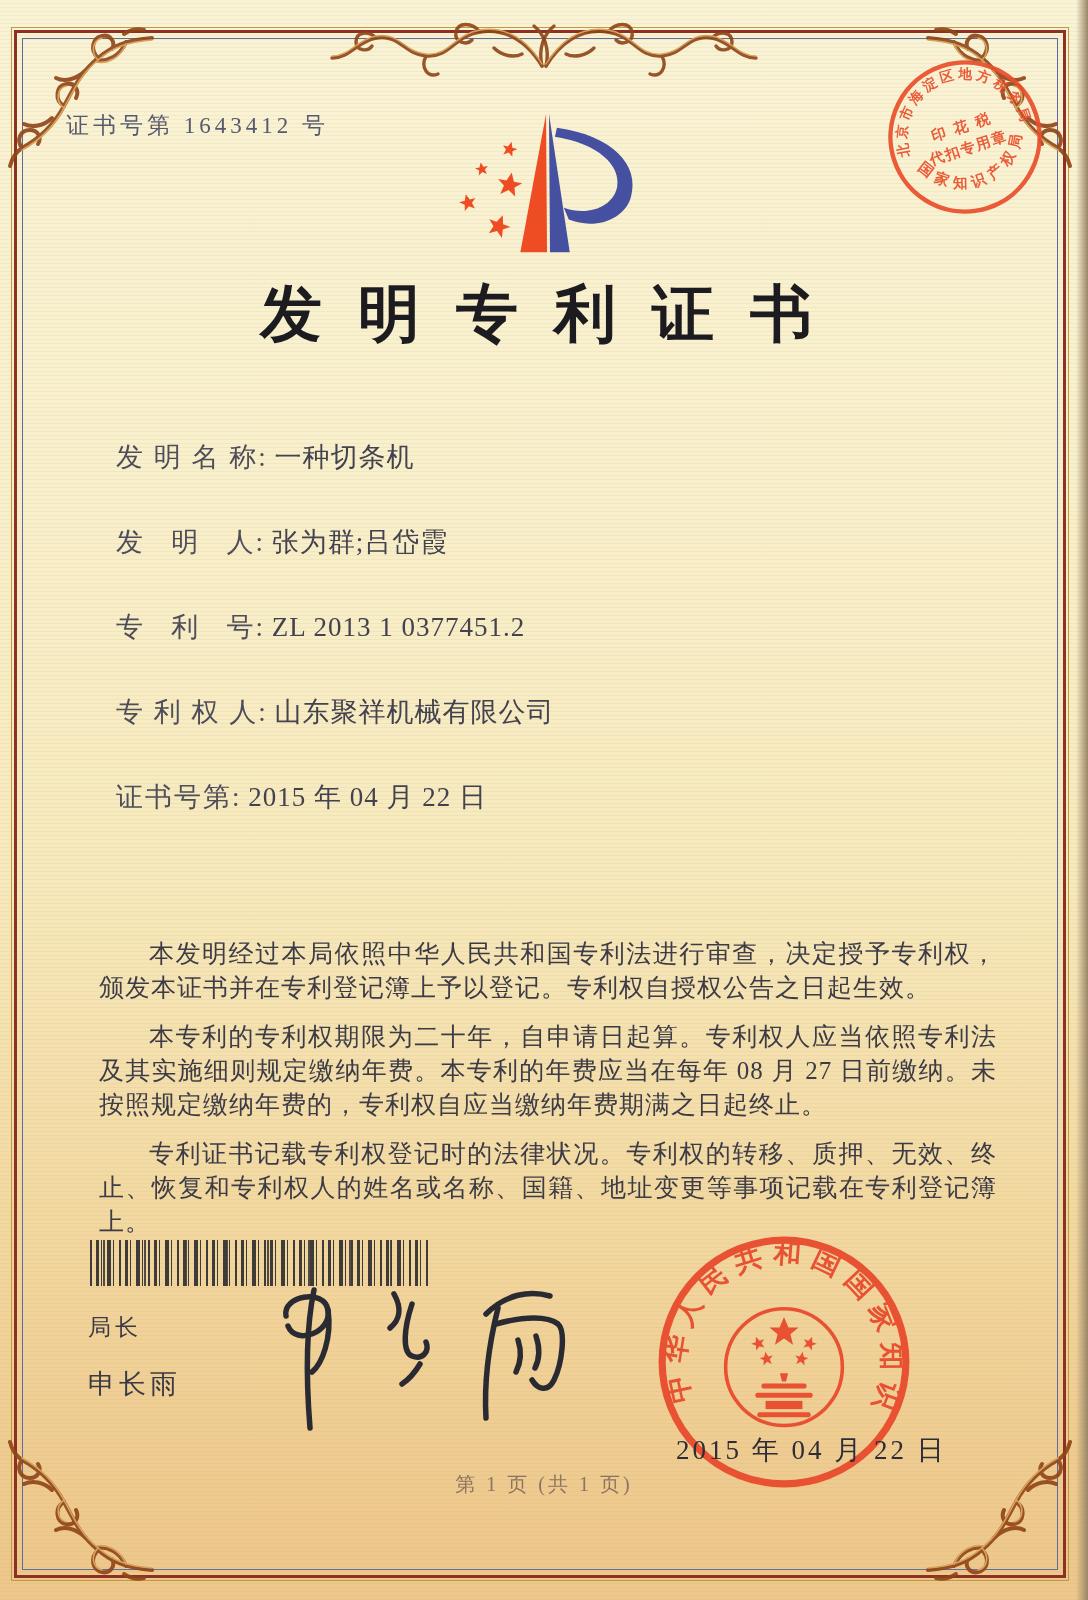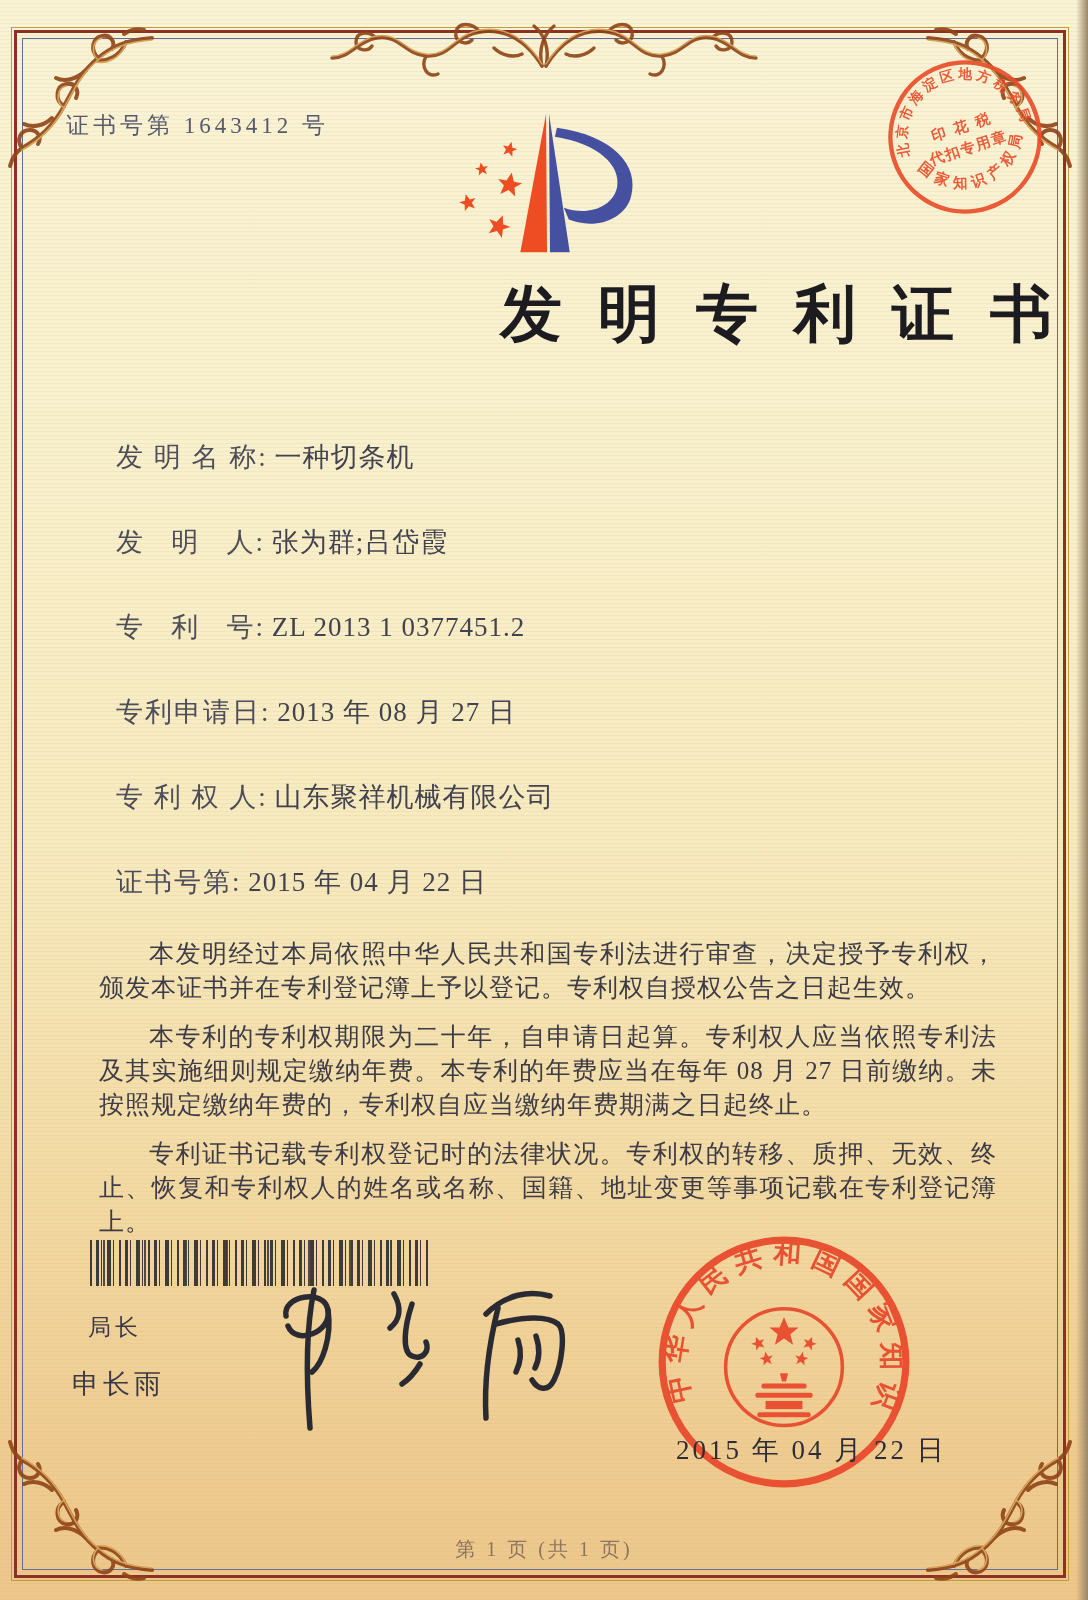--- a/index.html
+++ b/index.html
@@ -18,41 +18,41 @@
   .corner.tl{left:6px;top:20px;transform:rotate(180deg);}
   .corner.tr{right:14px;top:20px;transform:scale(1,-1);}
   .corner.bl{left:6px;bottom:12px;transform:scale(-1,1);}
   .corner.br{right:14px;bottom:12px;}
   .top-scroll{position:absolute;left:50%;top:2px;transform:translateX(-50%);width:440px;height:90px;z-index:2;}
   
   .content{position:absolute;inset:0;z-index:3;}
   .cert-no{position:absolute;left:66px;top:110px;font-size:23px;letter-spacing:4px;color:#565a6e;}
   .logo{position:absolute;left:430px;top:108px;width:238px;height:158px;}
   .tax-stamp{position:absolute;left:884px;top:56px;width:162px;height:162px;transform:rotate(-18deg);opacity:.92;}
-  .title{position:absolute;left:0;right:0;top:272px;text-align:right;font-size:62px;font-weight:700;
+  .title{position:absolute;left:0;right:0;top:272px;text-align:center;font-size:62px;font-weight:700;
     color:#1c1b20;letter-spacing:36px;padding-left:20px;}
   .fields{position:absolute;left:88px;top:440px;font-size:27px;color:#474653;}
   .field-row{margin-bottom:50px;line-height:35px;white-space:pre;}
   .field-label{color:#4e4d5a;letter-spacing:2px;margin-left:28px;}
   .field-value{color:#43424f;letter-spacing:1px;font-family:Liberation Serif, serif;}
   .body-text{position:absolute;left:84px;width:928px;top:922px;font-size:25px;line-height:34px;
     color:#3c3b46;text-align:justify;}
   .body-text p{margin:15px;text-indent:2em;letter-spacing:1px;}
   .barcode{position:absolute;left:90px;top:1240px;width:338px;height:46px;opacity:.88;
     background-image:
       repeating-linear-gradient(90deg,#26262b 0 2px,transparent 2px 6px,#26262b 6px 9px,transparent 9px 11px,#26262b 11px 12px,transparent 12px 17px,#26262b 17px 21px,transparent 21px 23px,#26262b 23px 24px,transparent 24px 29px),
       repeating-linear-gradient(90deg,transparent 0 13px,rgba(38,38,43,.9) 13px 15px,transparent 15px 41px);}
   .chief-title{position:absolute;left:88px;top:1312px;font-size:23px;color:#3a3944;letter-spacing:4px;
     font-family:"Liberation Sans","DejaVu Sans",sans-serif;}
-  .chief-name{position:absolute;left:72px;top:1366px;font-size:27px;color:#3a3944;letter-spacing:4px;
+  .chief-name{position:absolute;left:88px;top:1366px;font-size:27px;color:#3a3944;letter-spacing:4px;
     font-family:Liberation Sans, sans-serif;}
   .signature{position:absolute;left:262px;top:1268px;width:316px;height:164px;}
   .seal{position:absolute;left:656px;top:1234px;width:256px;height:256px;opacity:.93;}
   .issue-date{position:absolute;left:676px;top:1432px;font-size:27px;letter-spacing:3px;color:#2e2c38;z-index:4;}
-  .page-footer{position:absolute;left:0;right:0;top:1536px;text-align:center;font-size:20px;
+  .page-footer{position:absolute;left:0;right:0;top:1471px;text-align:center;font-size:20px;
     color:#8c7460;letter-spacing:3px;}
 </style>
 </head>
 <body>
 
 <div class="page">
 
   <svg width="0" height="0" style="position:absolute">
     <defs>
       <g id="flourish" fill="none" stroke-linecap="round">
@@ -145,21 +145,20 @@
         <textPath href="#taxBottom" startOffset="4%">国家知识产权局</textPath>
       </text>
     </svg>
 
     <div class="title">发明专利证书</div>
 
     <div class="fields">
       <div class="field-row"><span class="field-label">发 明 名 称:</span> <span class="field-value">一种切条机</span></div>
       <div class="field-row"><span class="field-label">发   明   人:</span> <span class="field-value">张为群;吕岱霞</span></div>
       <div class="field-row"><span class="field-label">专   利   号:</span> <span class="field-value">ZL 2013 1 0377451.2</span></div>
-      <div class="field-row"><span class="field-label">专利申请日:</span> <span class="field-value">2013 年 08 月 27 日</span></div>
       <div class="field-row"><span class="field-label">专 利 权 人:</span> <span class="field-value">山东聚祥机械有限公司</span></div>
       <div class="field-row"><span class="field-label">证书号第:</span> <span class="field-value">2015 年 04 月 22 日</span></div>
     </div>
 
     <div class="body-text">
       <p>本发明经过本局依照中华人民共和国专利法进行审查，决定授予专利权，颁发本证书并在专利登记簿上予以登记。专利权自授权公告之日起生效。</p>
       <p>本专利的专利权期限为二十年，自申请日起算。专利权人应当依照专利法及其实施细则规定缴纳年费。本专利的年费应当在每年 08 月 27 日前缴纳。未按照规定缴纳年费的，专利权自应当缴纳年费期满之日起终止。</p>
       <p>专利证书记载专利权登记时的法律状况。专利权的转移、质押、无效、终止、恢复和专利权人的姓名或名称、国籍、地址变更等事项记载在专利登记簿上。</p>
     </div>
 

